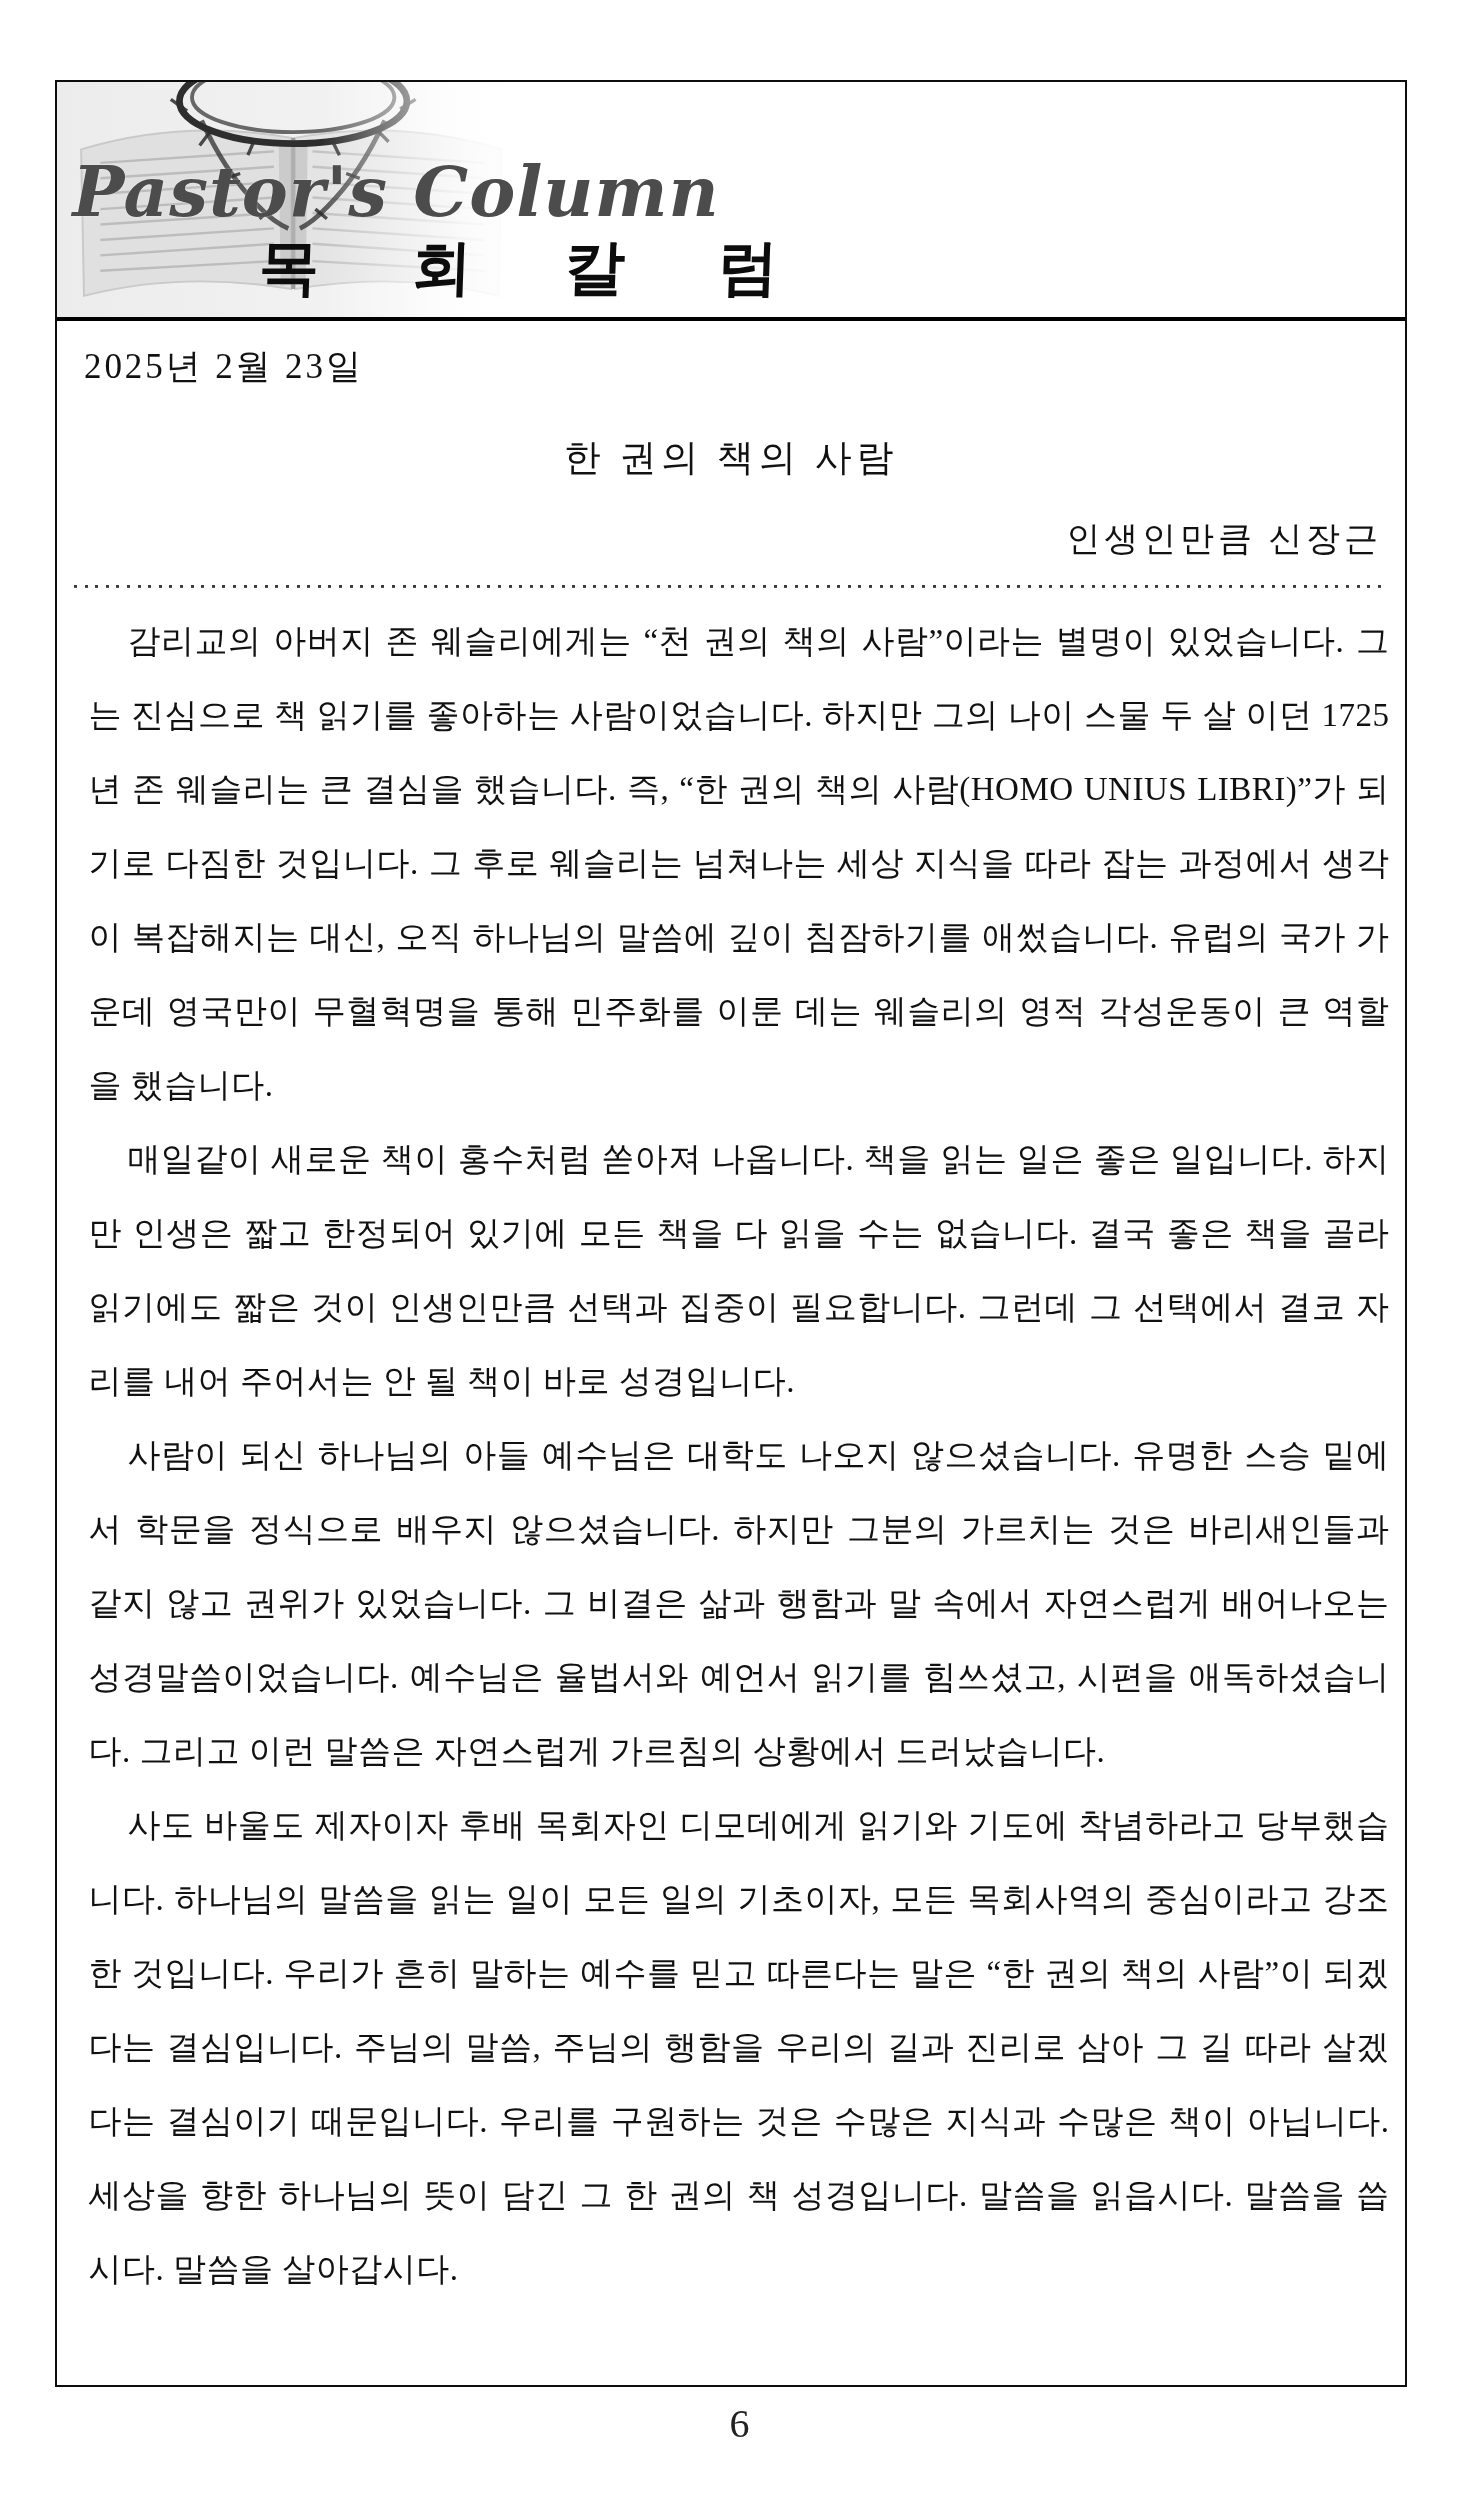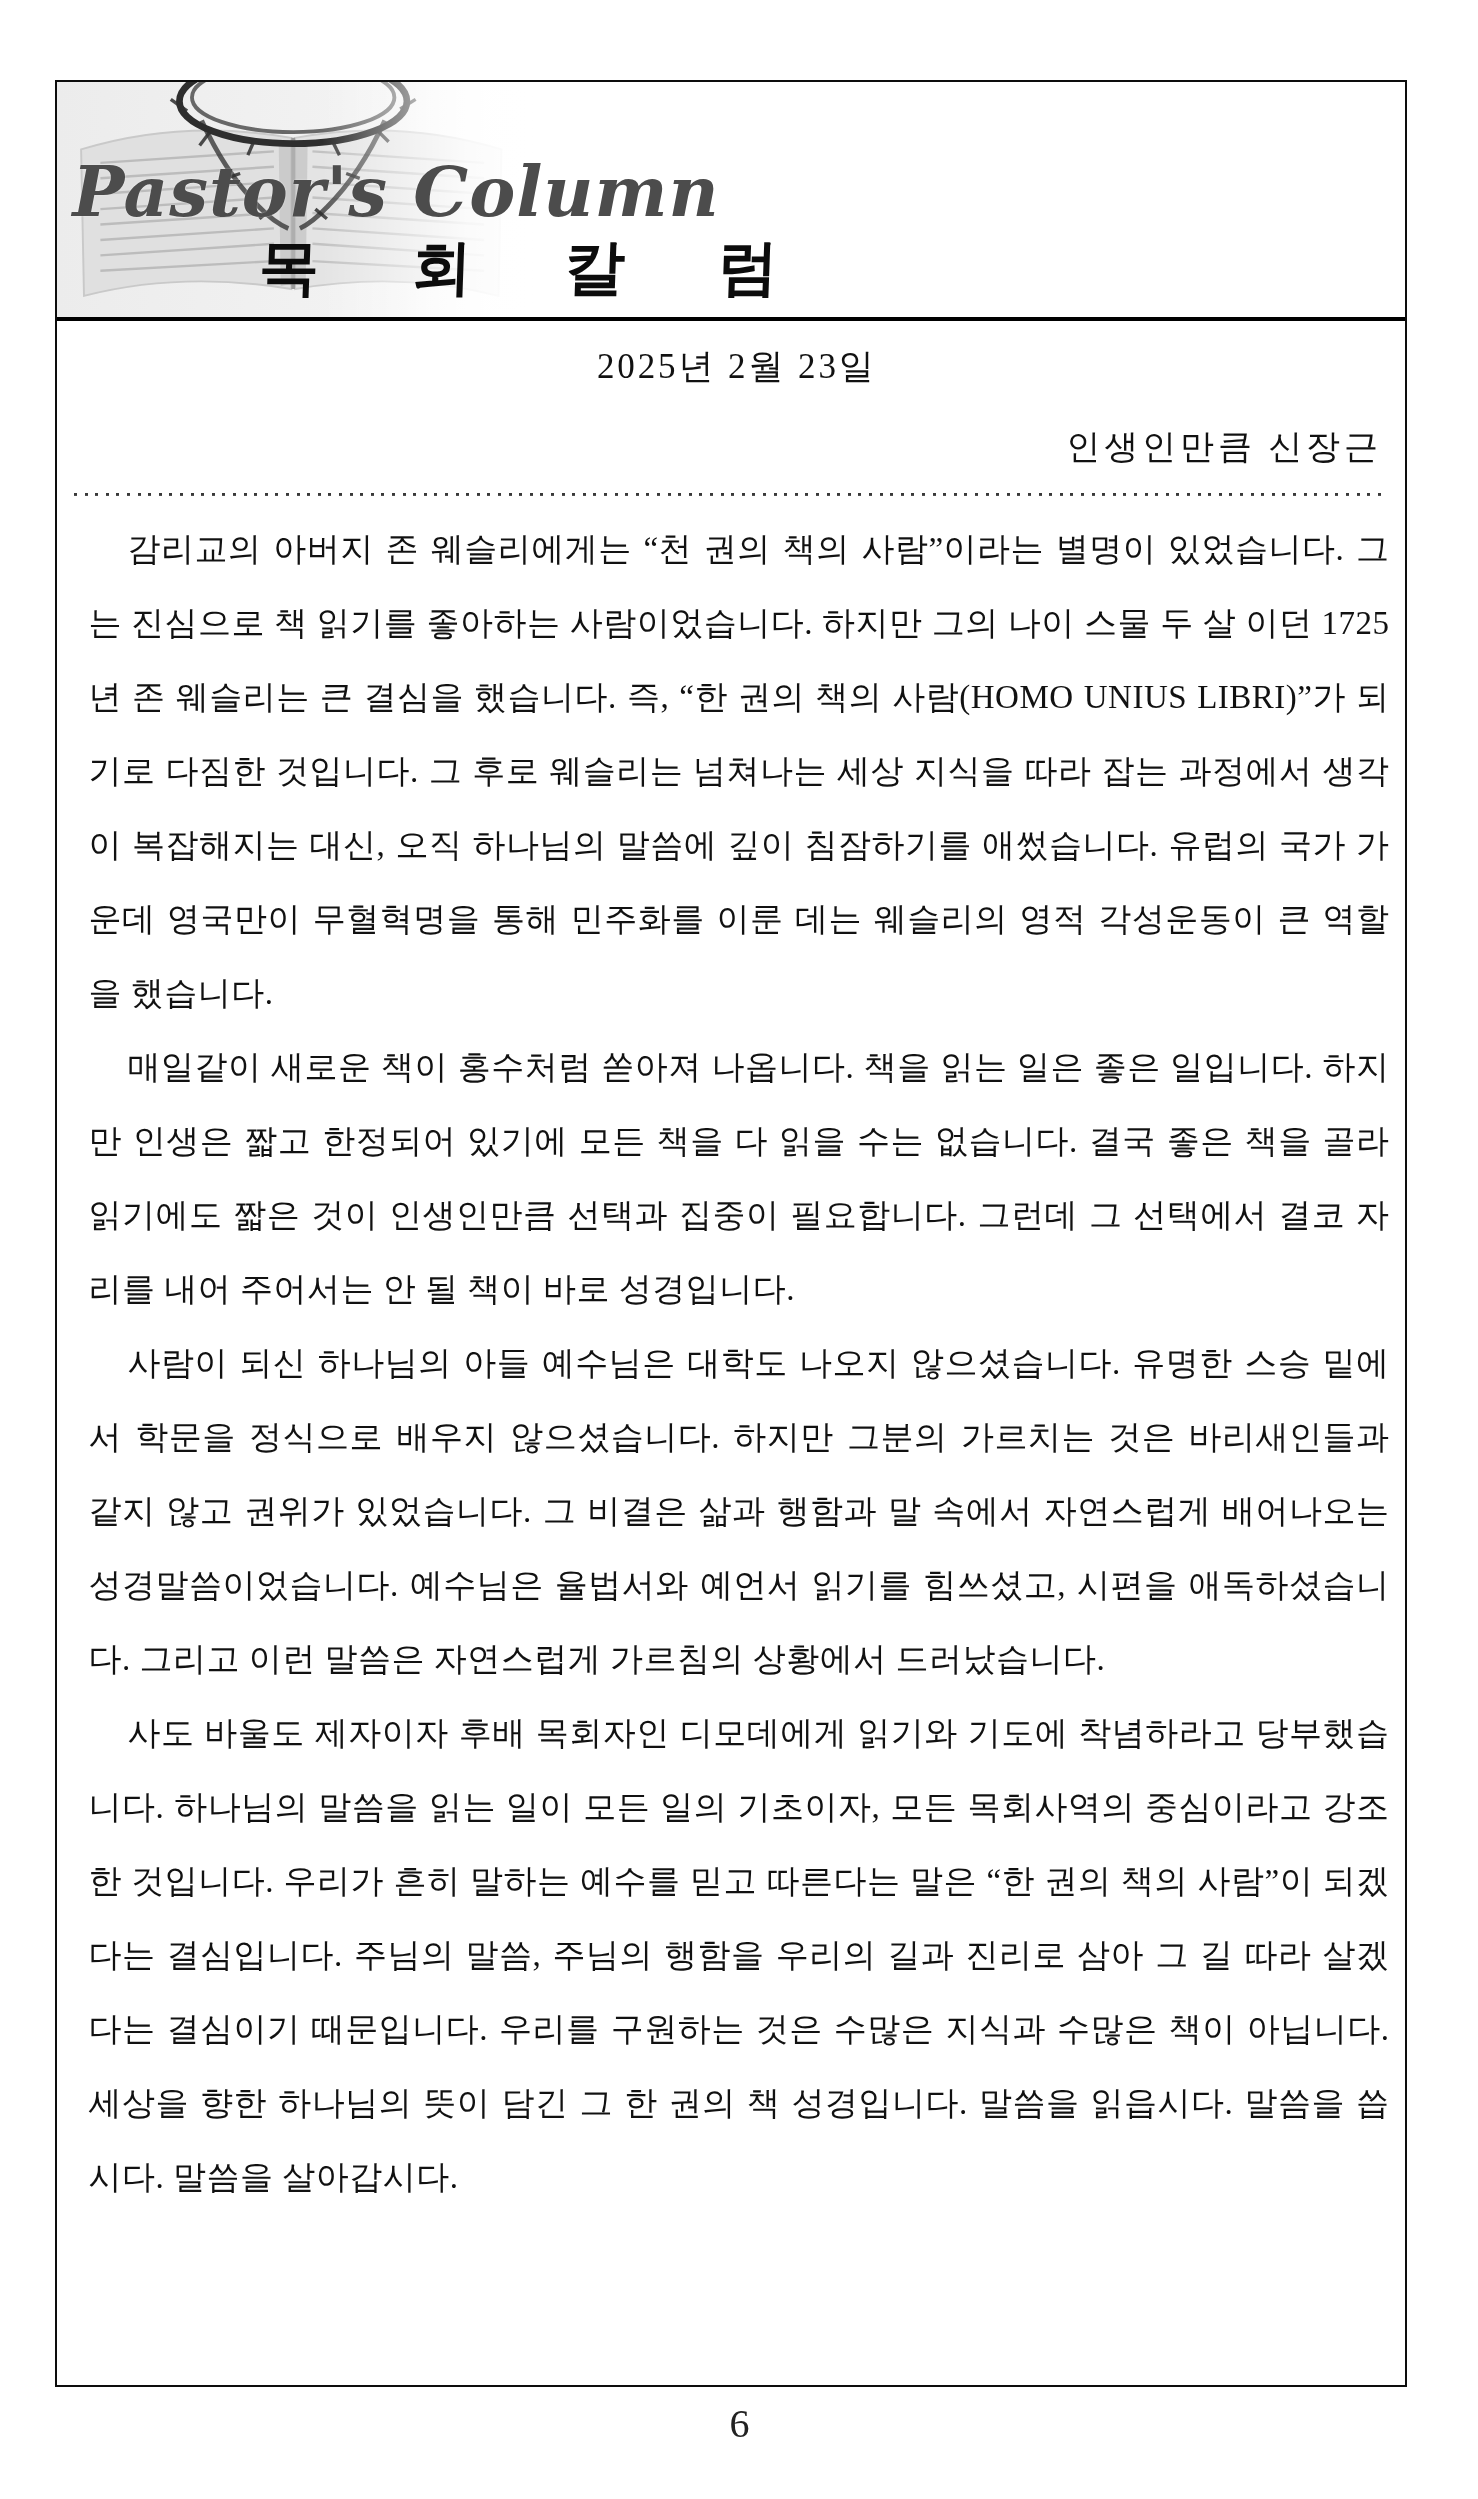--- a/index.html
+++ b/index.html
@@ -36,21 +36,20 @@
     position:absolute;left:202px;top:156px;
     font-weight:bold;font-size:60px;line-height:1;color:#0c0c0c;
     letter-spacing:39px;white-space:nowrap;
     transform:skewX(-2deg);
   }
   
   .content{padding:0 15.4px;}
   .article-date{
     margin-top:25px;font-size:35px;line-height:1.2;letter-spacing:2.9px;
     padding-left:11.6px;
-    text-align:center;
   }
   .article-title{
     margin-top:48px;text-align:center;font-size:37px;line-height:1.2;
     letter-spacing:4.8px;font-weight:normal;
   }
   .article-author{
     margin-top:39px;text-align:right;font-size:34px;line-height:1.2;
     letter-spacing:3.9px;padding-right:7.7px;
   }
   .dotted-separator{
@@ -128,20 +127,21 @@
         </g>
       </svg>
     </div>
     <div class="artwork-fade"></div>
     <div class="header-title-en">Pastor's Column</div>
     <div class="header-title-ko">목 회 칼 럼</div>
   </div>
 
   <div class="content">
     <div class="article-date">2025년 2월 23일</div>
+    <h1 class="article-title">한 권의 책의 사람</h1>
     <div class="article-author">인생인만큼 신장근</div>
     <div class="dotted-separator"></div>
 
     <div class="article-body">
       <p>감리교의 아버지 존 웨슬리에게는 “천 권의 책의 사람”이라는 별명이 있었습니다. 그는 진심으로 책 읽기를 좋아하는 사람이었습니다. 하지만 그의 나이 스물 두 살 이던 1725년 존 웨슬리는 큰 결심을 했습니다. 즉, “한 권의 책의 사람(HOMO UNIUS LIBRI)”가 되기로 다짐한 것입니다. 그 후로 웨슬리는 넘쳐나는 세상 지식을 따라 잡는 과정에서 생각이 복잡해지는 대신, 오직 하나님의 말씀에 깊이 침잠하기를 애썼습니다. 유럽의 국가 가운데 영국만이 무혈혁명을 통해 민주화를 이룬 데는 웨슬리의 영적 각성운동이 큰 역할을 했습니다.</p>
       <p>매일같이 새로운 책이 홍수처럼 쏟아져 나옵니다. 책을 읽는 일은 좋은 일입니다. 하지만 인생은 짧고 한정되어 있기에 모든 책을 다 읽을 수는 없습니다. 결국 좋은 책을 골라 읽기에도 짧은 것이 인생인만큼 선택과 집중이 필요합니다. 그런데 그 선택에서 결코 자리를 내어 주어서는 안 될 책이 바로 성경입니다.</p>
       <p>사람이 되신 하나님의 아들 예수님은 대학도 나오지 않으셨습니다. 유명한 스승 밑에서 학문을 정식으로 배우지 않으셨습니다. 하지만 그분의 가르치는 것은 바리새인들과 같지 않고 권위가 있었습니다. 그 비결은 삶과 행함과 말 속에서 자연스럽게 배어나오는 성경말씀이었습니다. 예수님은 율법서와 예언서 읽기를 힘쓰셨고, 시편을 애독하셨습니다. 그리고 이런 말씀은 자연스럽게 가르침의 상황에서 드러났습니다.</p>
       <p>사도 바울도 제자이자 후배 목회자인 디모데에게 읽기와 기도에 착념하라고 당부했습니다. 하나님의 말씀을 읽는 일이 모든 일의 기초이자, 모든 목회사역의 중심이라고 강조한 것입니다. 우리가 흔히 말하는 예수를 믿고 따른다는 말은 “한 권의 책의 사람”이 되겠다는 결심입니다. 주님의 말씀, 주님의 행함을 우리의 길과 진리로 삼아 그 길 따라 살겠다는 결심이기 때문입니다. 우리를 구원하는 것은 수많은 지식과 수많은 책이 아닙니다. 세상을 향한 하나님의 뜻이 담긴 그 한 권의 책 성경입니다. 말씀을 읽읍시다. 말씀을 씁시다. 말씀을 살아갑시다.</p>
     </div>
   </div>

